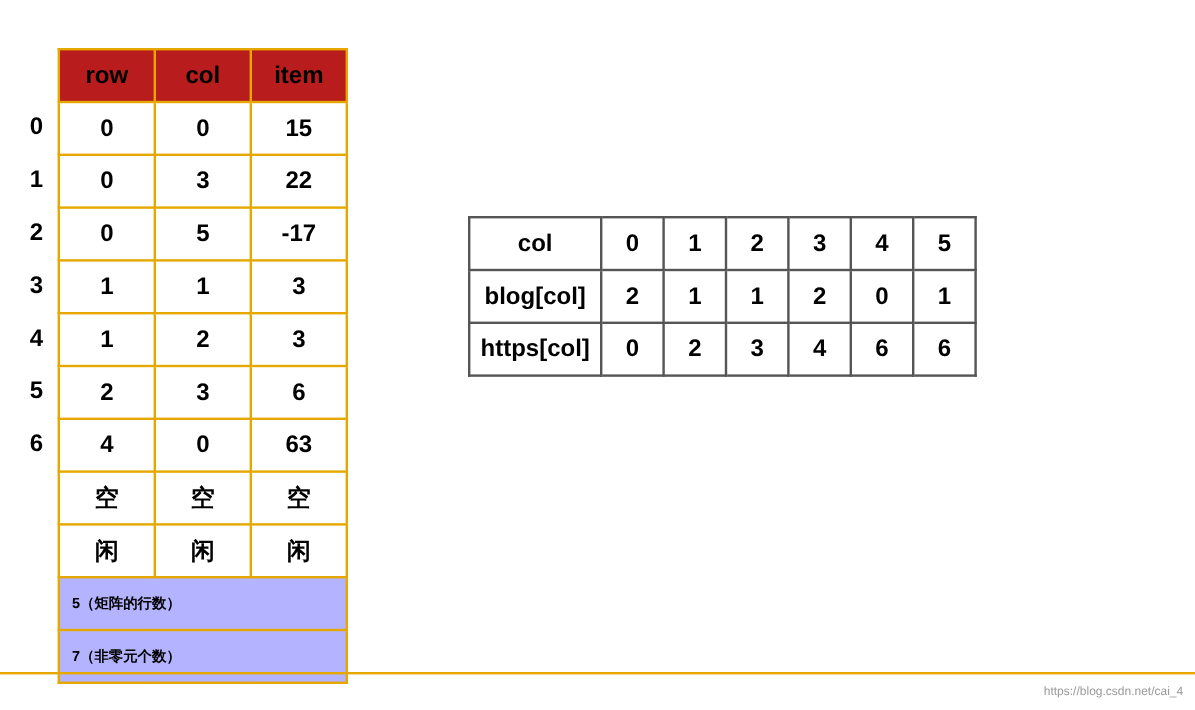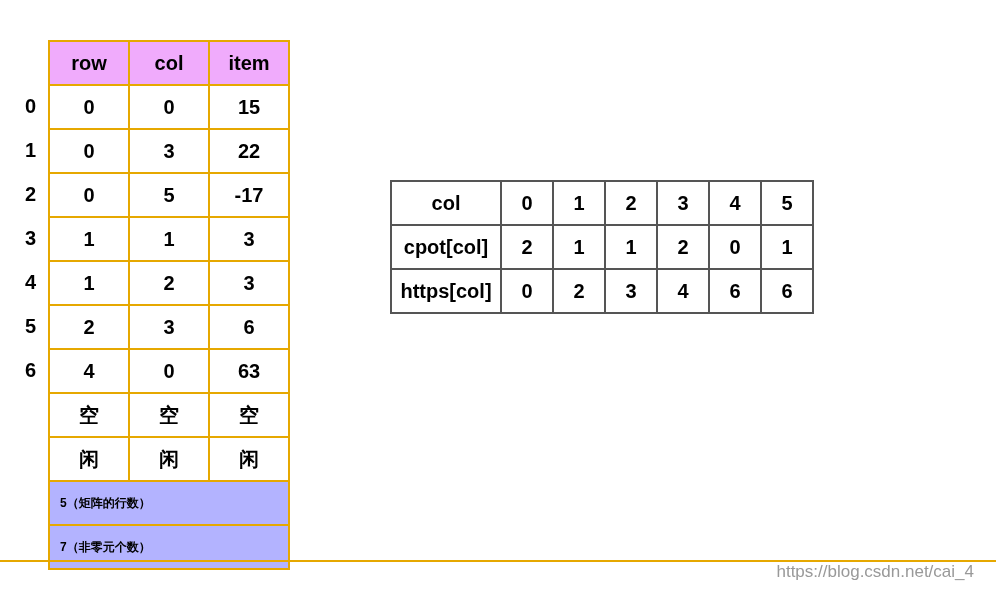--- a/index.html
+++ b/index.html
@@ -79,21 +79,21 @@
       width: 80px;
       height: 44px;
       text-align: center;
       vertical-align: middle;
       font-weight: bold;
       font-size: 20px;
       color: #000;
     }
 
     .orange-table th {
-      background: #f0abfc;
+      background: #b91c1c;
     }
 
     
     .ku-row td {
       color: #000;
       font-size: 20px;
       font-weight: bold;
     }
 
     
@@ -141,22 +141,22 @@
       left: 0;
       width: 996px;
       height: 2px;
       background: #e6a800;
     }
 
     
     .watermark {
       position: absolute;
       bottom: 10px;
-      right: 22px;
-      font-size: 17px;
+      right: 10px;
+      font-size: 10px;
       color: #999;
     }
   </style>
 </head>
 <body>
 
 <div class="main-container">
 
   <div class="left-section">
     <div class="left-inner">
@@ -249,21 +249,21 @@
           <th>0</th>
           <th>1</th>
           <th>2</th>
           <th>3</th>
           <th>4</th>
           <th>5</th>
         </tr>
       </thead>
       <tbody>
         <tr>
-          <td>cpot[col]</td>
+          <td>blog[col]</td>
           <td>2</td>
           <td>1</td>
           <td>1</td>
           <td>2</td>
           <td>0</td>
           <td>1</td>
         </tr>
         <tr>
           <td>https[col]</td>
           <td>0</td>

